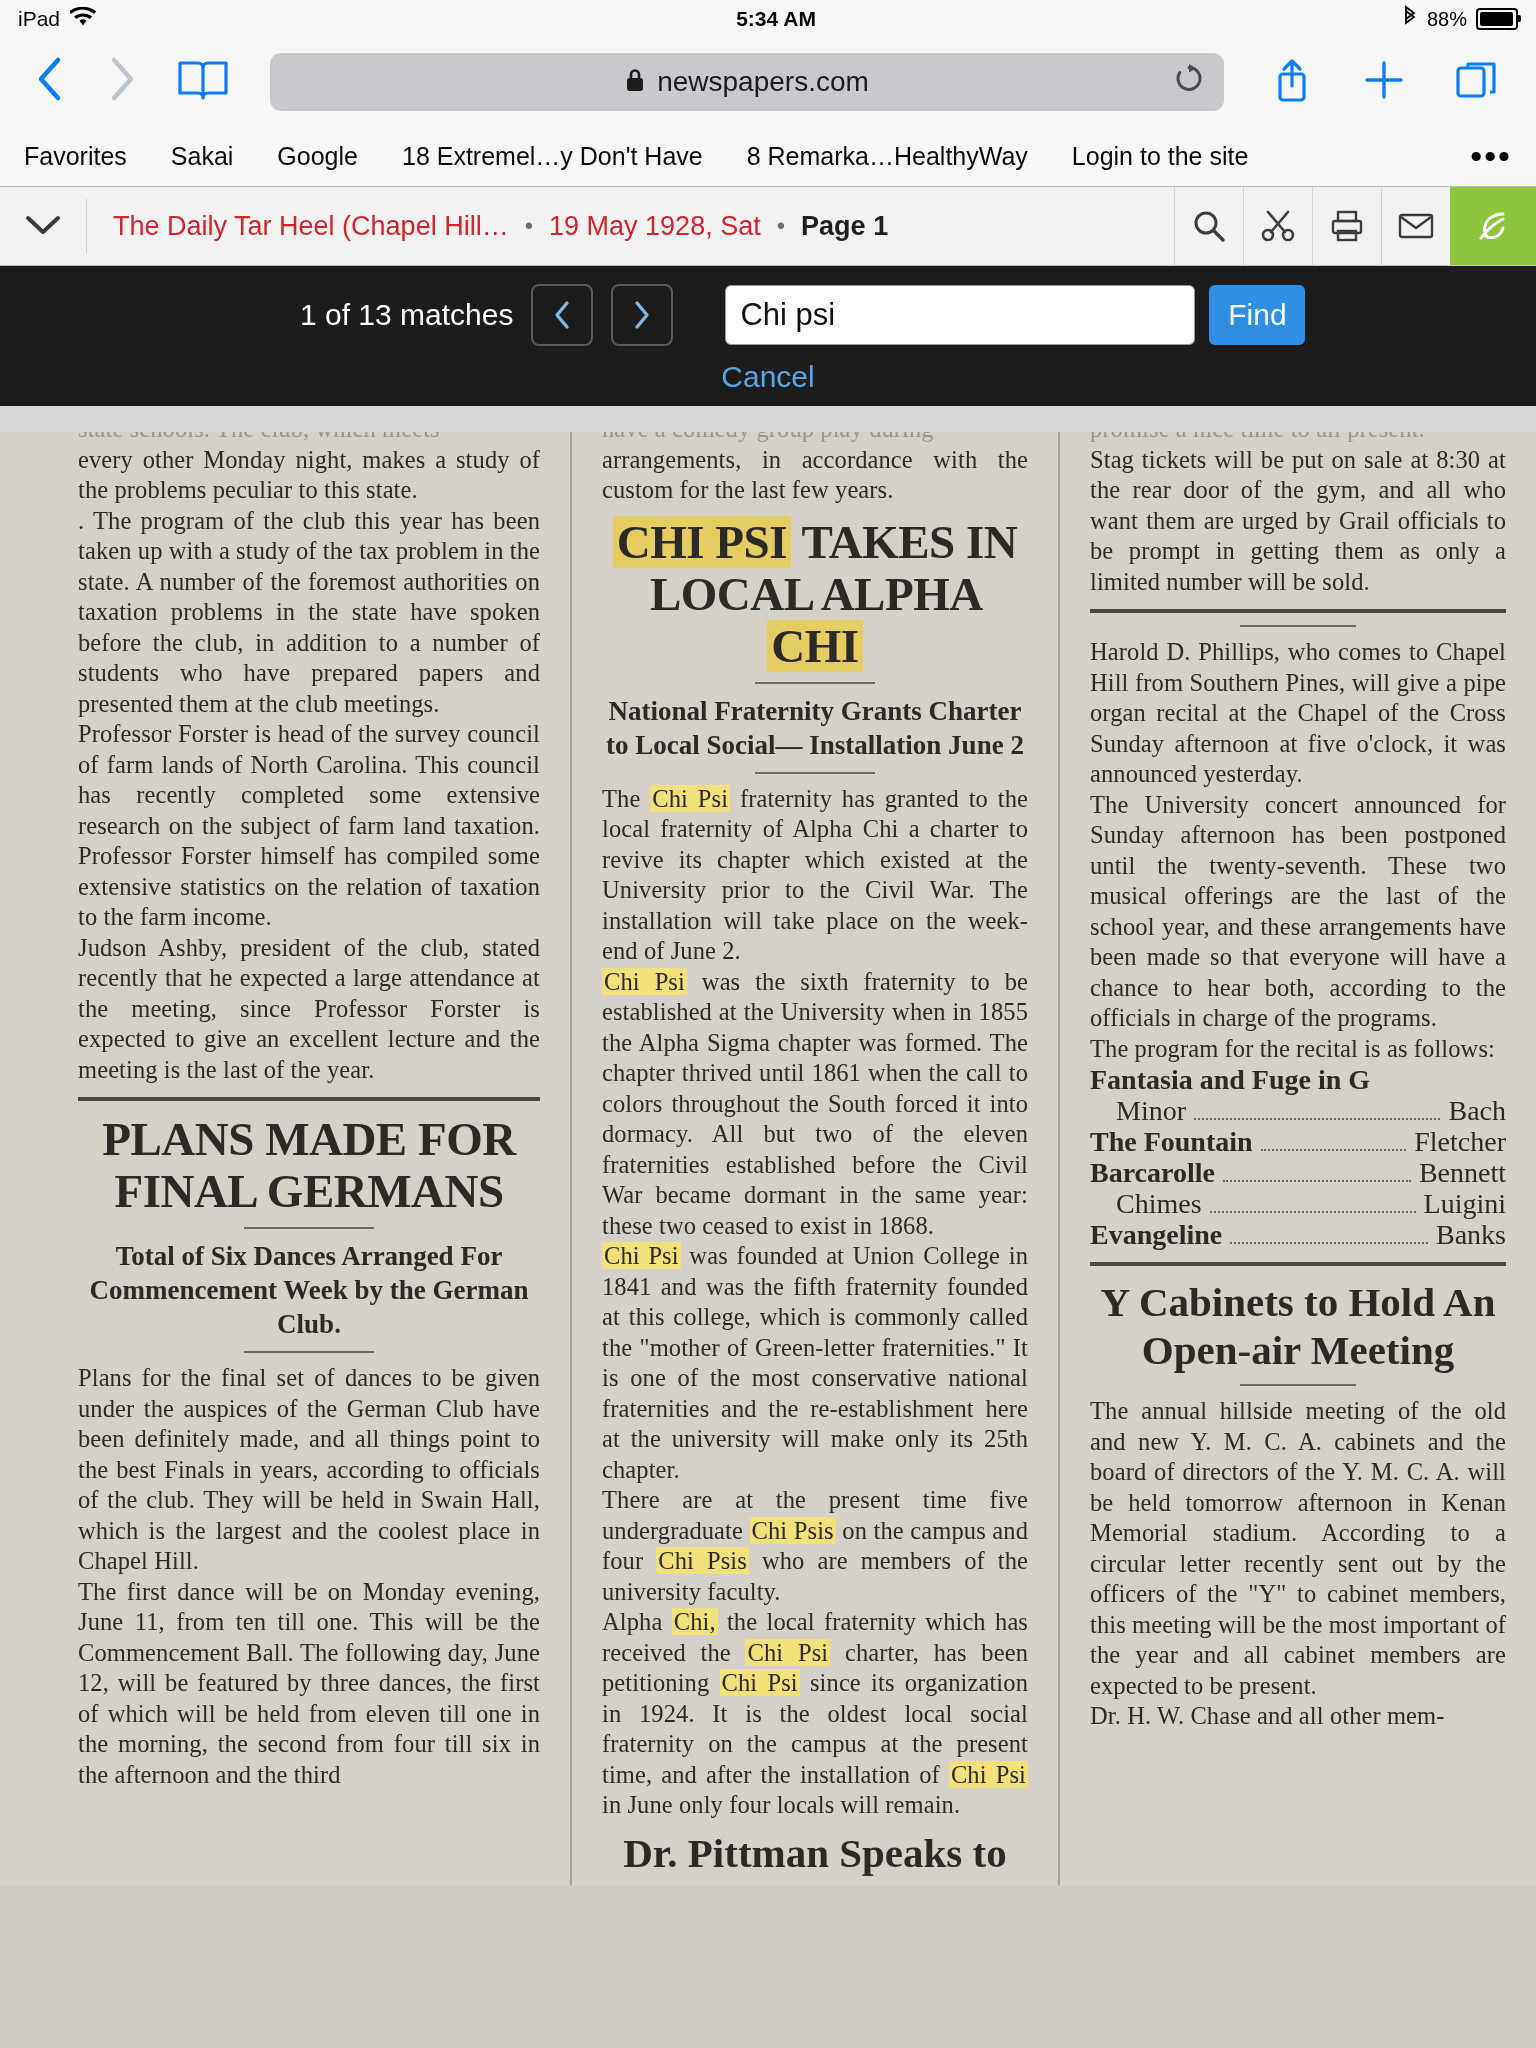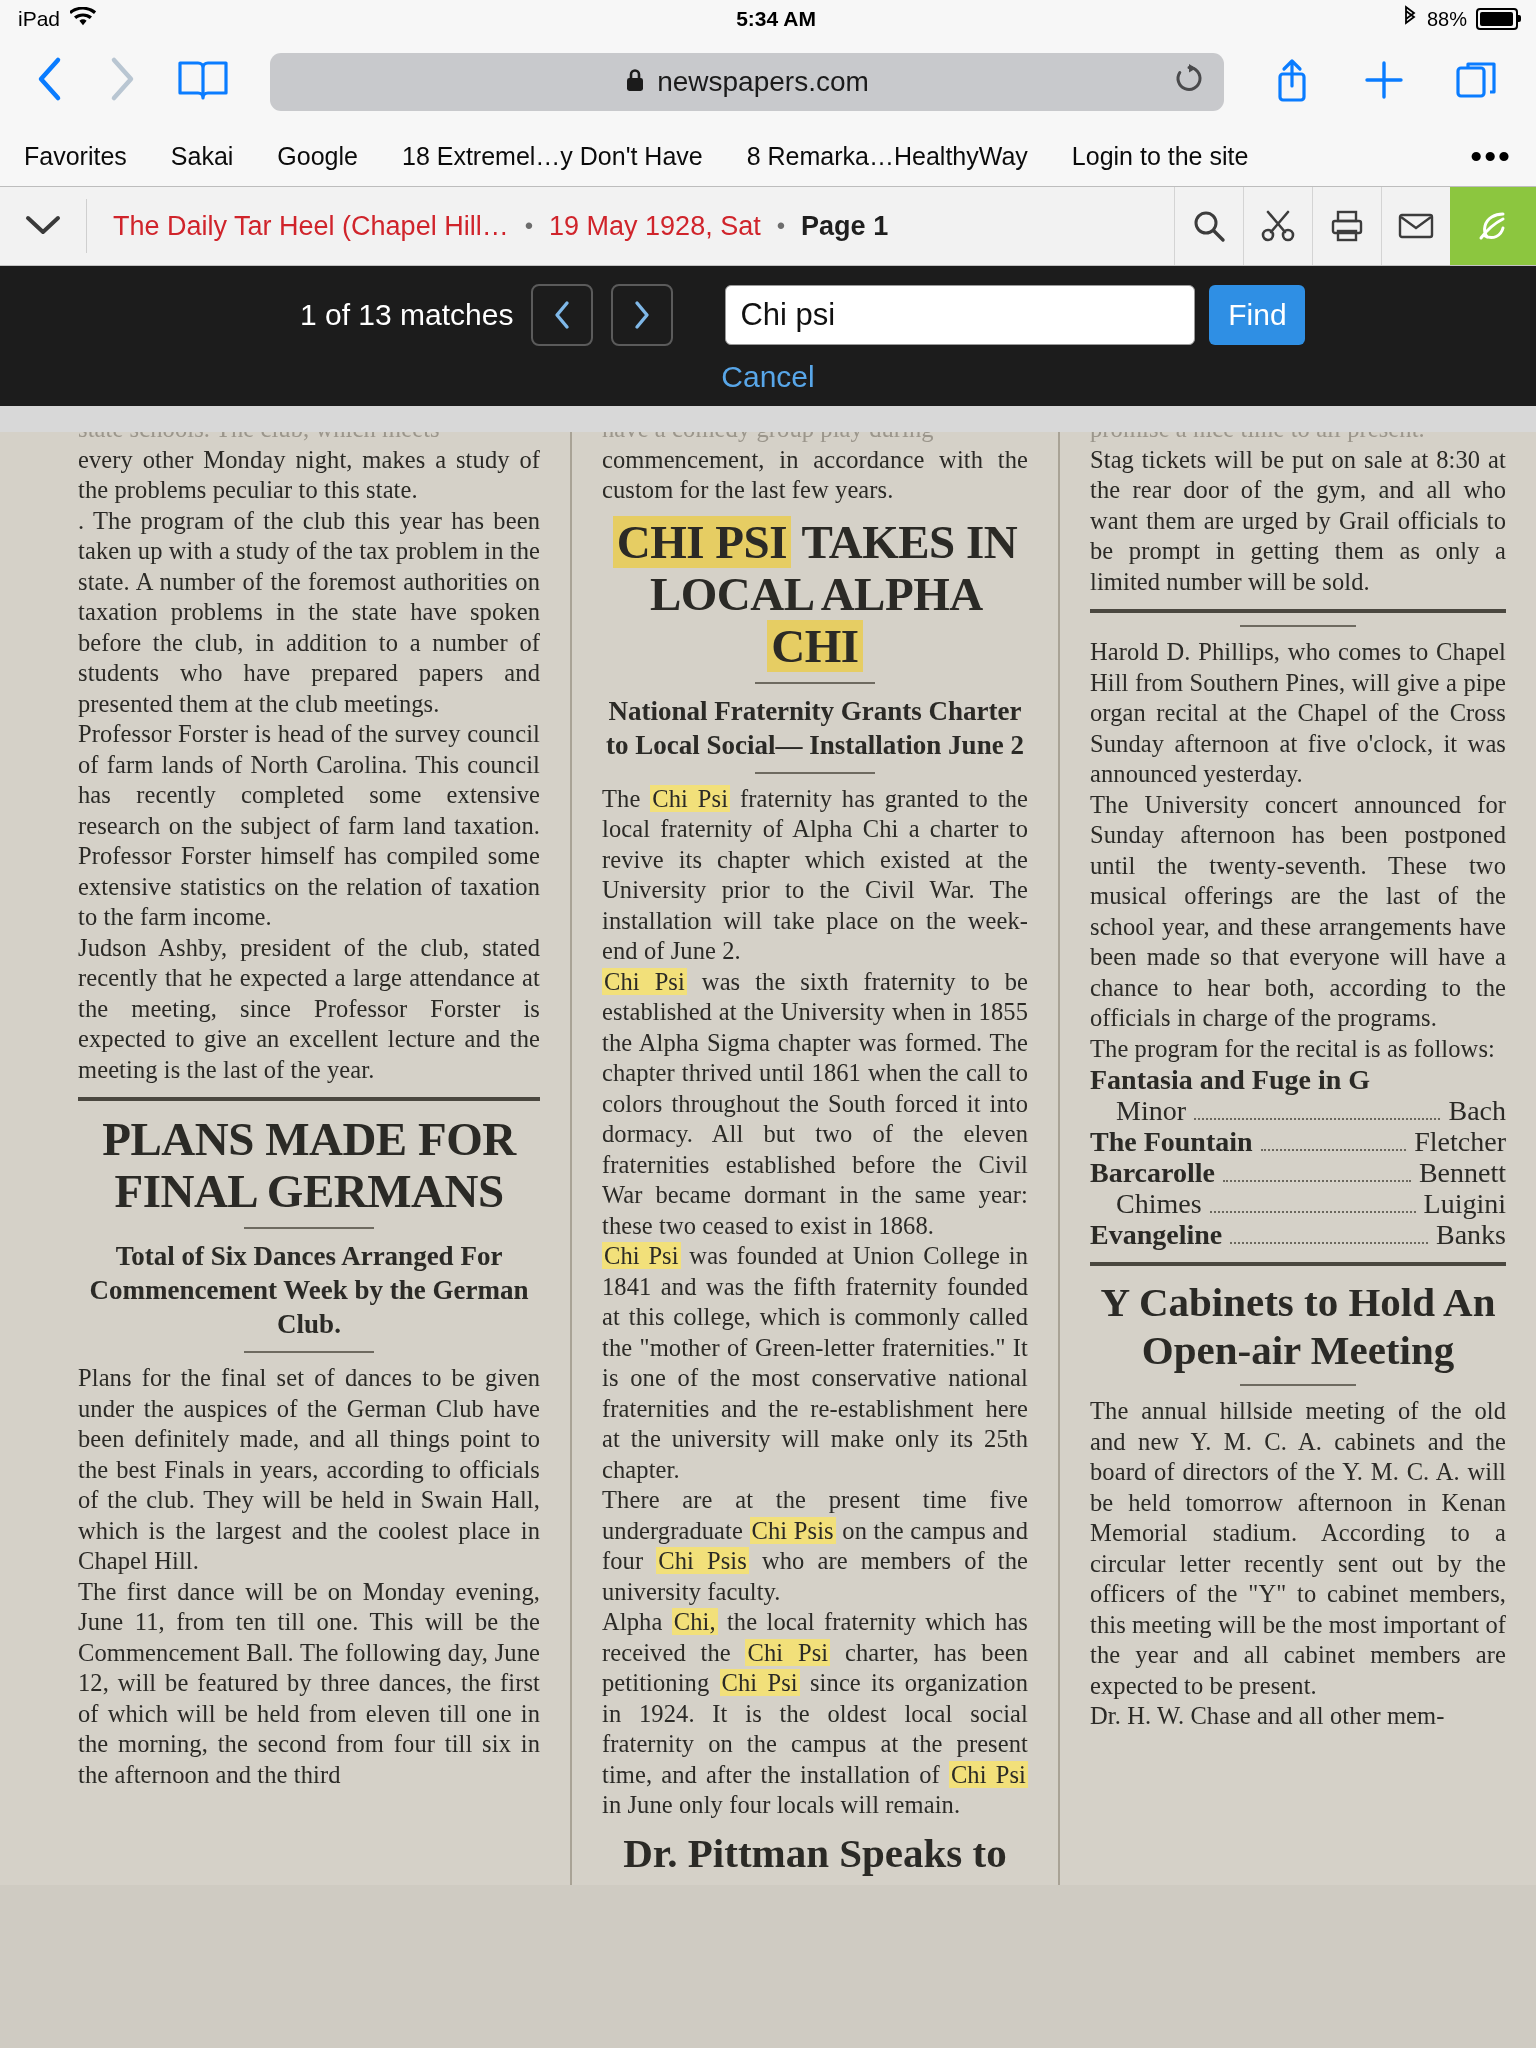--- a/index.html
+++ b/index.html
@@ -307,21 +307,21 @@
           <div class="headline">PLANS MADE FOR FINAL GERMANS</div>
           <div class="rule-short"></div>
           <div class="subhead">Total of Six Dances Arranged For Commencement Week by the German Club.</div>
           <div class="rule-short"></div>
           <div class="body-txt">Plans for the final set of dances to be given under the auspices of the German Club have been definitely made, and all things point to the best Finals in years, according to officials of the club.  They will be held in Swain Hall, which is the largest and the coolest place in Chapel Hill.</div>
           <div class="body-txt">The first dance will be on Monday evening, June 11, from ten till one. This will be the Commencement Ball. The following day, June 12, will be featured by three dances, the first of which will be held from eleven till one in the morning, the second from four till six in the afternoon and the third</div>
         </div>
 
         <div class="col c2">
           <div class="body-txt faded">have a comedy group  play  during</div>
-          <div class="body-txt">commencement,  in  accordance  with the custom for the last few years.</div>
+          <div class="body-txt">arrangements,  in  accordance  with the custom for the last few years.</div>
 
           <div class="headline">
             <span class="hl-head">CHI PSI</span>
             <span>TAKES IN</span>
             <br>
             <span>LOCAL ALPHA</span>
             <span class="hl-head">CHI</span>
           </div>
           <div class="rule-short"></div>
           <div class="subhead">National    Fraternity    Grants Charter to Local Social— Installation June 2</div>

